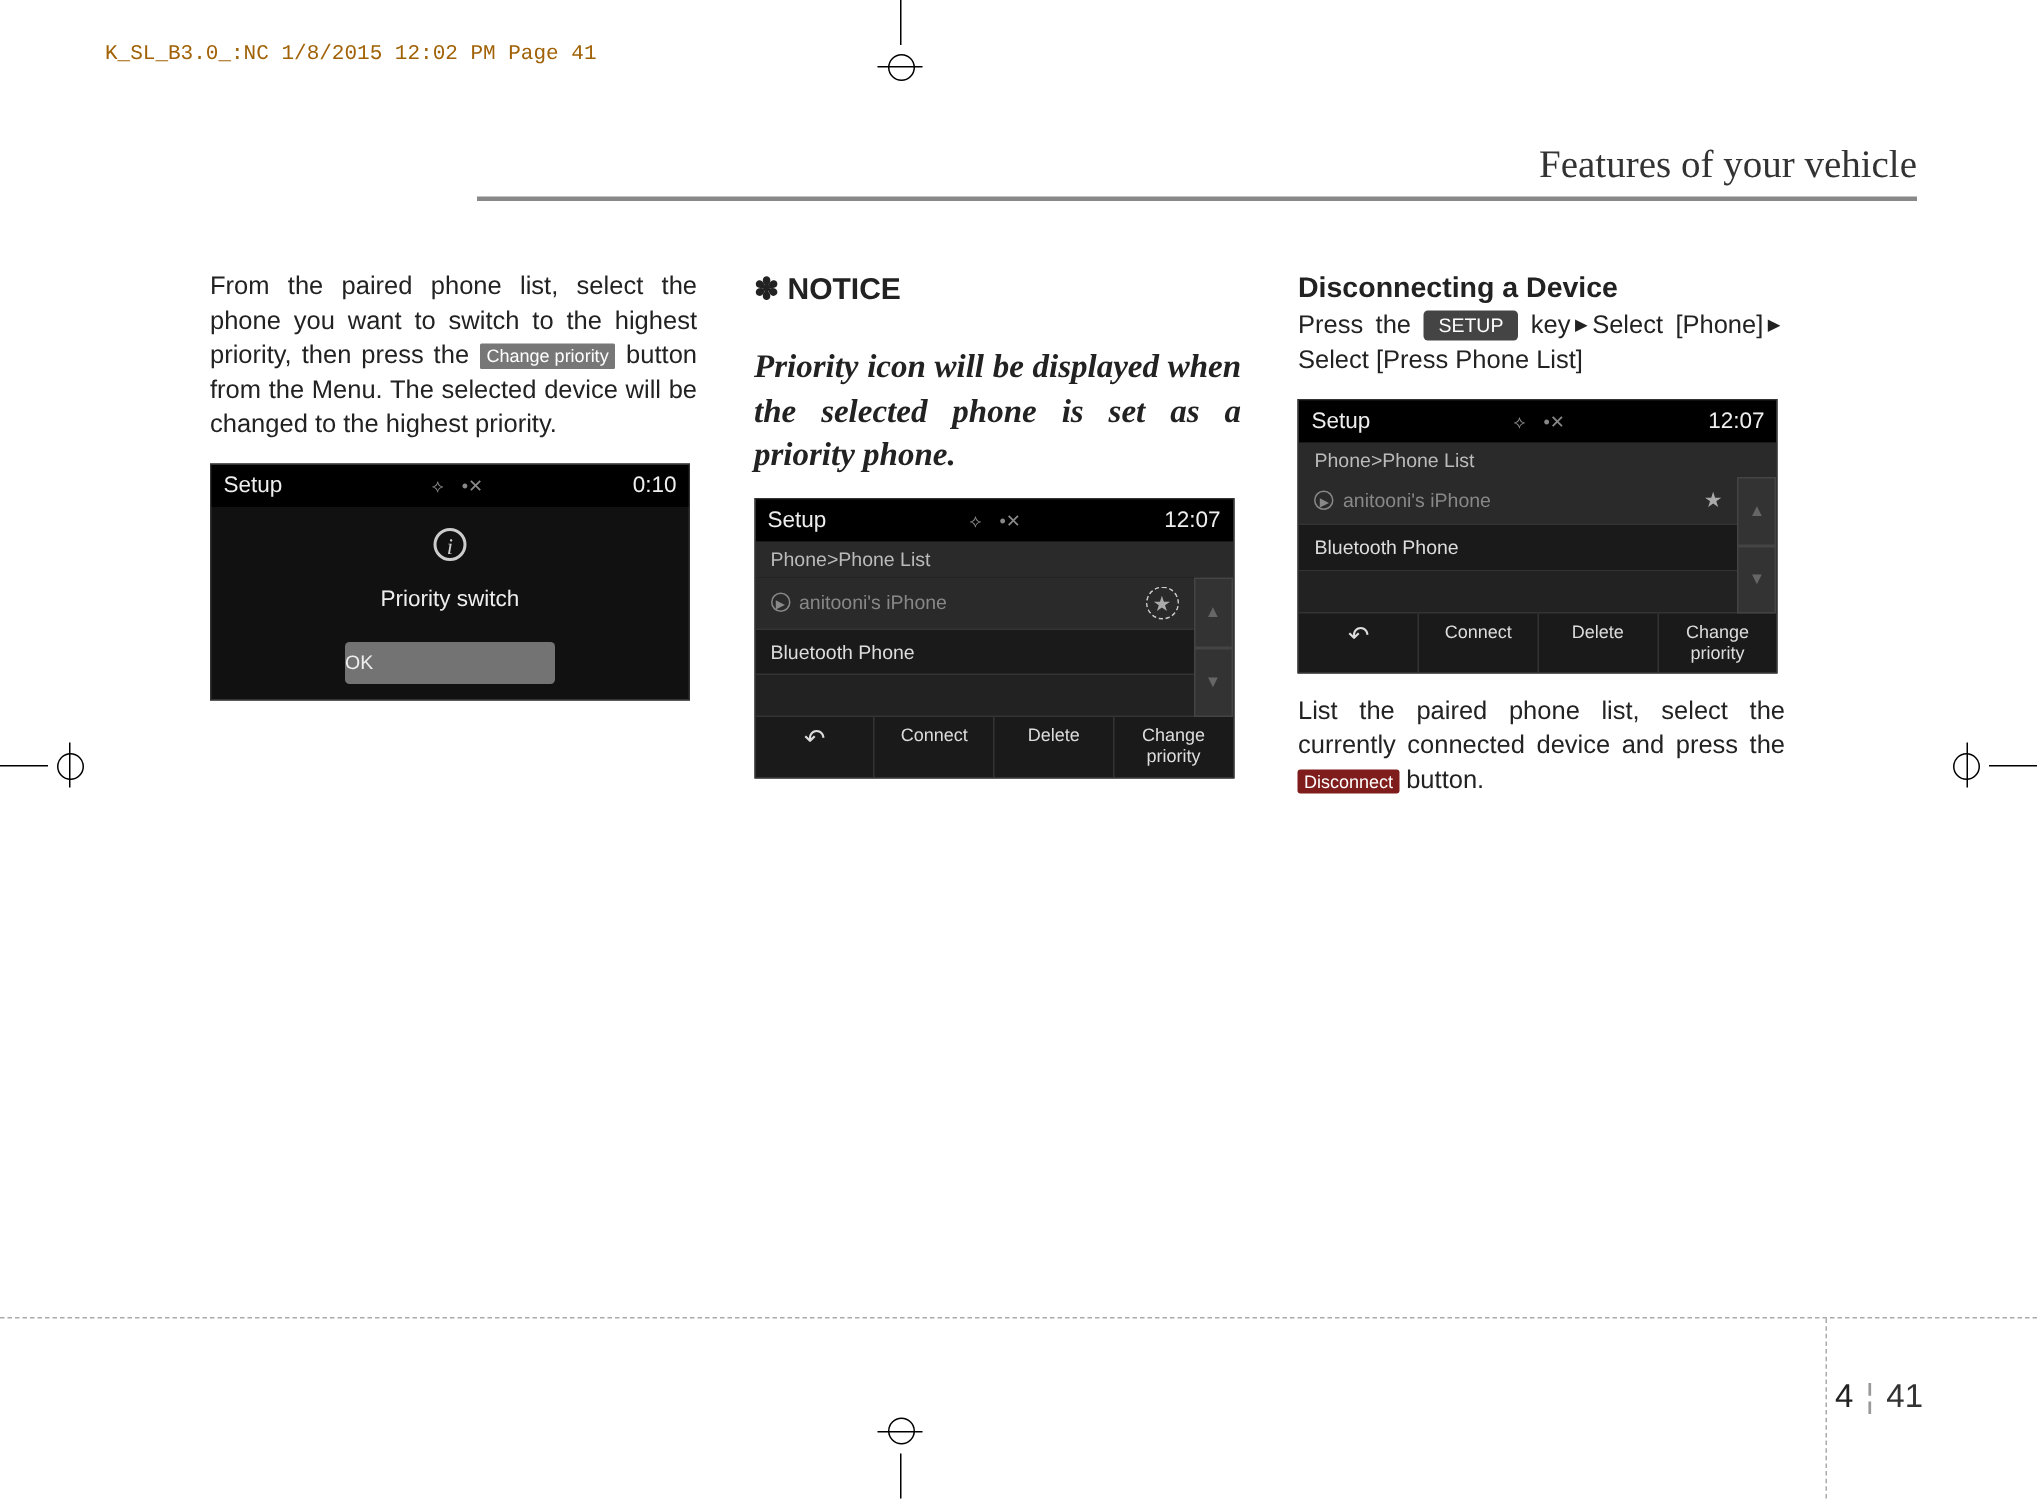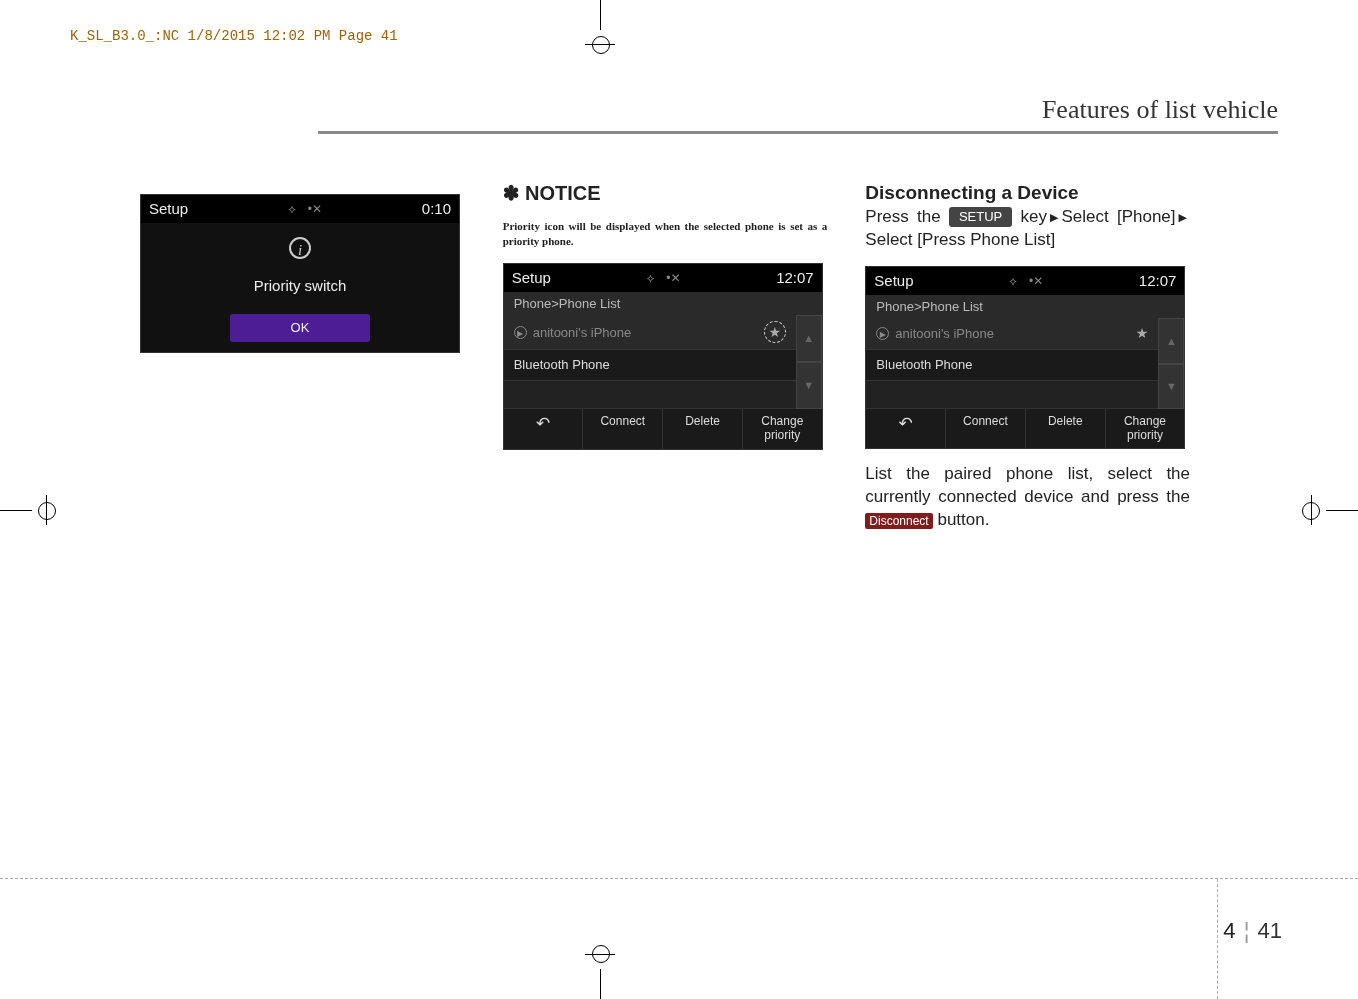--- a/index.html
+++ b/index.html
@@ -75,28 +75,29 @@
   .inline-btn.dark {
     background: #444;
     color: #fff;
     padding: 2px 10px;
     border-radius: 3px;
     font-size: 13px;
   }
   .notice-header {
     font-size: 20px;
     font-weight: bold;
-    margin-bottom: 12px;
+    margin-bottom: 22px;
   }
   .notice-text {
     font-family: Georgia, 'Times New Roman', serif;
     font-weight: bold;
-    font-size: 11px;
+    font-size: 22px;
     line-height: 1.35;
     text-align: justify;
+    font-style: italic;
   }
   .section-header {
     font-size: 19px;
     font-weight: bold;
     margin-bottom: 0;
   }
   .screenshot {
     margin-top: 14px;
     width: 320px;
     background: #111;
@@ -145,23 +146,23 @@
   }
   .ss-msg {
     text-align: center;
     padding: 8px 0 18px;
     font-size: 15px;
     color: #eee;
   }
   .ss-ok {
     margin: 0 auto 10px;
     width: 140px;
-    background: #4c1d95;
+    background: #737373;
     color: #eee;
-    text-align: center;
+    text-align: left;
     padding: 5px 0;
     border-radius: 3px;
     font-size: 13px;
   }
   .ss-row {
     display: flex;
     align-items: center;
     padding: 6px 10px;
     border-bottom: 1px solid #333;
     background: #2a2a2a;
@@ -414,40 +415,45 @@
     height: 120px;
     border-left: 1px dashed #aaa;
   }
 </style>
 </head>
 <body>
 
 <div class="header-line">K_SL_B3.0_:NC  1/8/2015  12:02 PM  Page 41</div>
 
 <div class="page-title-bar">
-  <div class="page-title">Features of list vehicle</div>
+  <div class="page-title">Features of your vehicle</div>
   <div class="title-underline"></div>
 </div>
 
 <div class="crop-marks crop-t">
     <div class="hline"></div>
   </div>
 <div class="crop-marks crop-l">
     <div class="vline"></div>
   </div>
 <div class="crop-marks crop-r">
     <div class="vline"></div>
   </div>
 <div class="crop-marks crop-b">
     <div class="hline"></div>
   </div>
 
 <div class="content">
 
   <div class="col">
+    <p>
+      <span>From the paired phone list, select the phone you want to switch to the highest priority, then press the </span>
+      <span class="inline-btn outline">Change priority</span>
+      <span> button from the Menu. The selected device will be changed to the highest priority.</span>
+    </p>
 
     <div class="screenshot">
       <div class="ss-top">
         <span>Setup</span>
         <span class="spacer"></span>
         <span class="ic">⟡</span>
         <span class="ic">•✕</span>
         <span class="spacer"></span>
         <span>0:10</span>
       </div>

